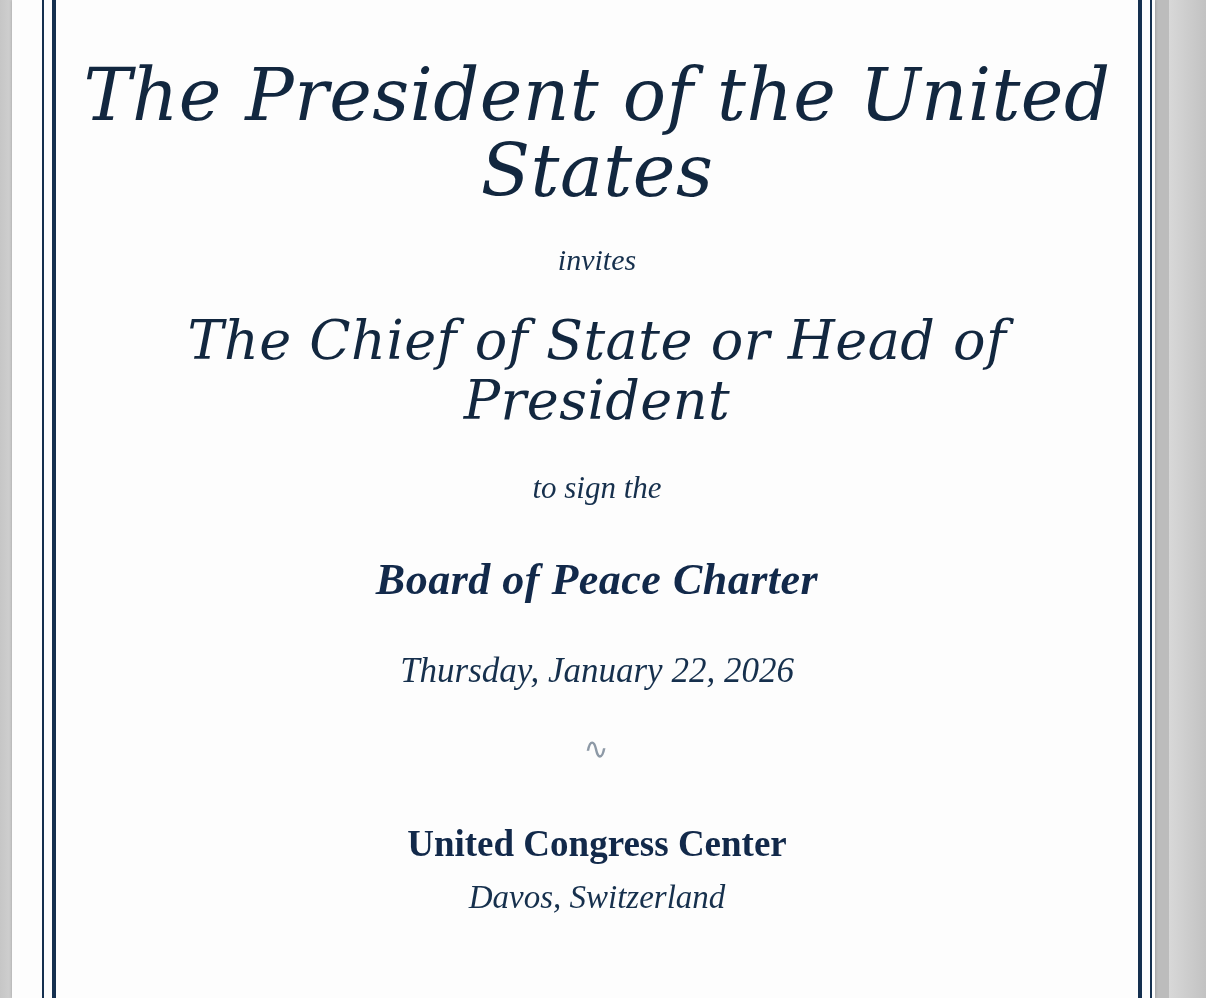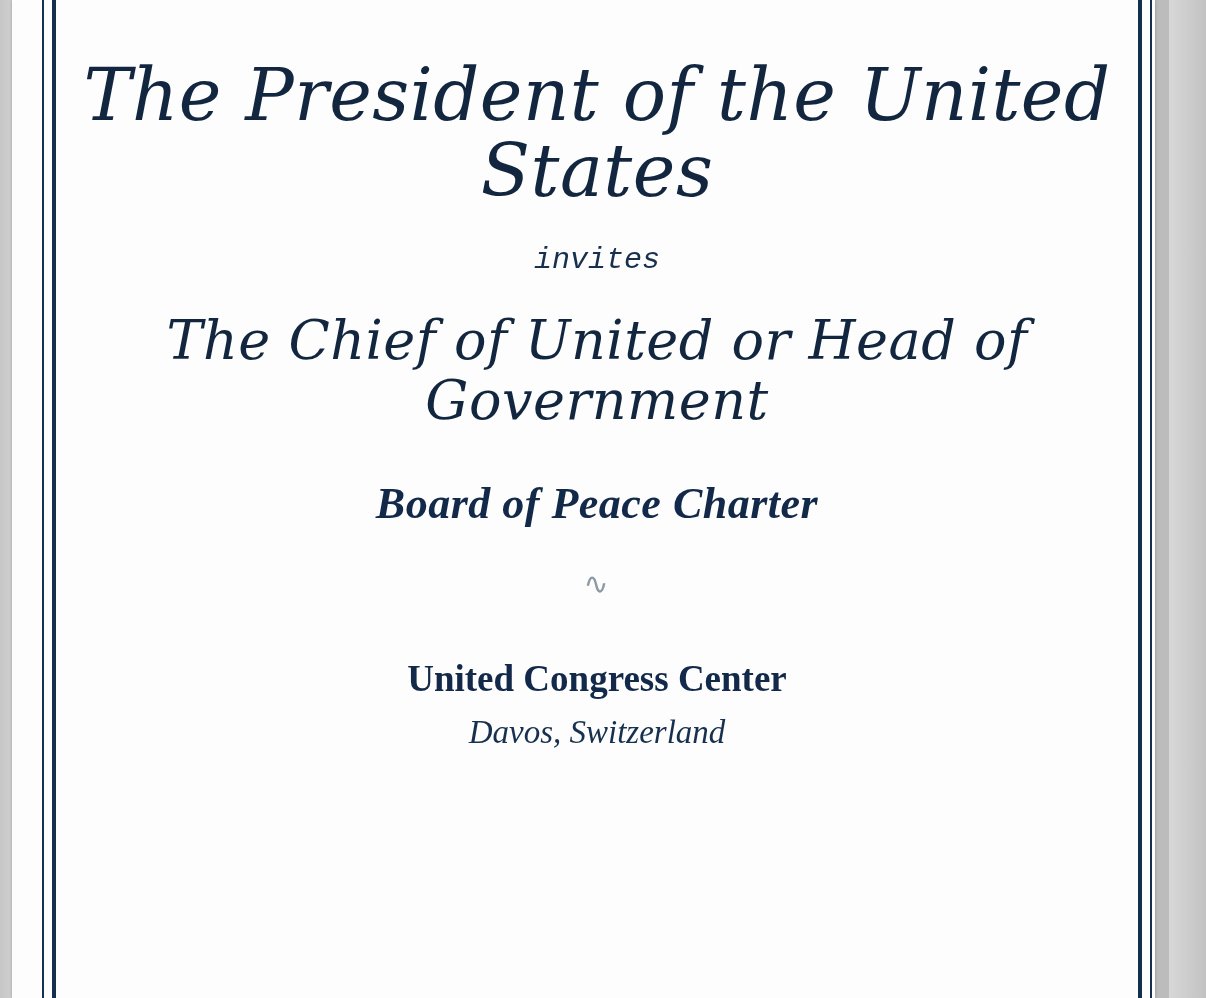--- a/index.html
+++ b/index.html
@@ -85,21 +85,21 @@
     font-style: italic;
     font-weight: 400;
     font-size: 54px;
     line-height: 1.1;
     letter-spacing: 0.5px;
     color: #12273f;
     margin-top: 34px;
   }
 
   .connector {
-    font-family: Liberation Mono, monospace;
+    font-family: Liberation Serif, serif;
     font-style: italic;
     font-size: 30px;
     color: #16304d;
     margin-top: 34px;
   }
 
   .connector2 {
     font-family: "Liberation Serif", serif;
     font-style: italic;
     font-size: 31px;
@@ -192,25 +192,27 @@
   <div class="card">
     <div class="border-outer"></div>
     <div class="border-inner"></div>
 
     <div class="content">
 
       <div class="script-xl">The President of the United States</div>
 
       <div class="connector">invites</div>
 
-      <div class="script-lg">The Chief of United or Head of Government</div>
-
+      <div class="script-lg">The Chief of State or Head of President</div>
+
+      <div class="connector2">to sign the</div>
 
       <div class="charter">Board of Peace Charter</div>
 
+      <div class="date">Thursday, January 22, 2026</div>
 
 
       <div class="flourish flourish-1">∿</div>
 
       <div class="venue">United Congress Center</div>
 
 
       <div class="city">Davos, Switzerland</div>
 
     </div>

